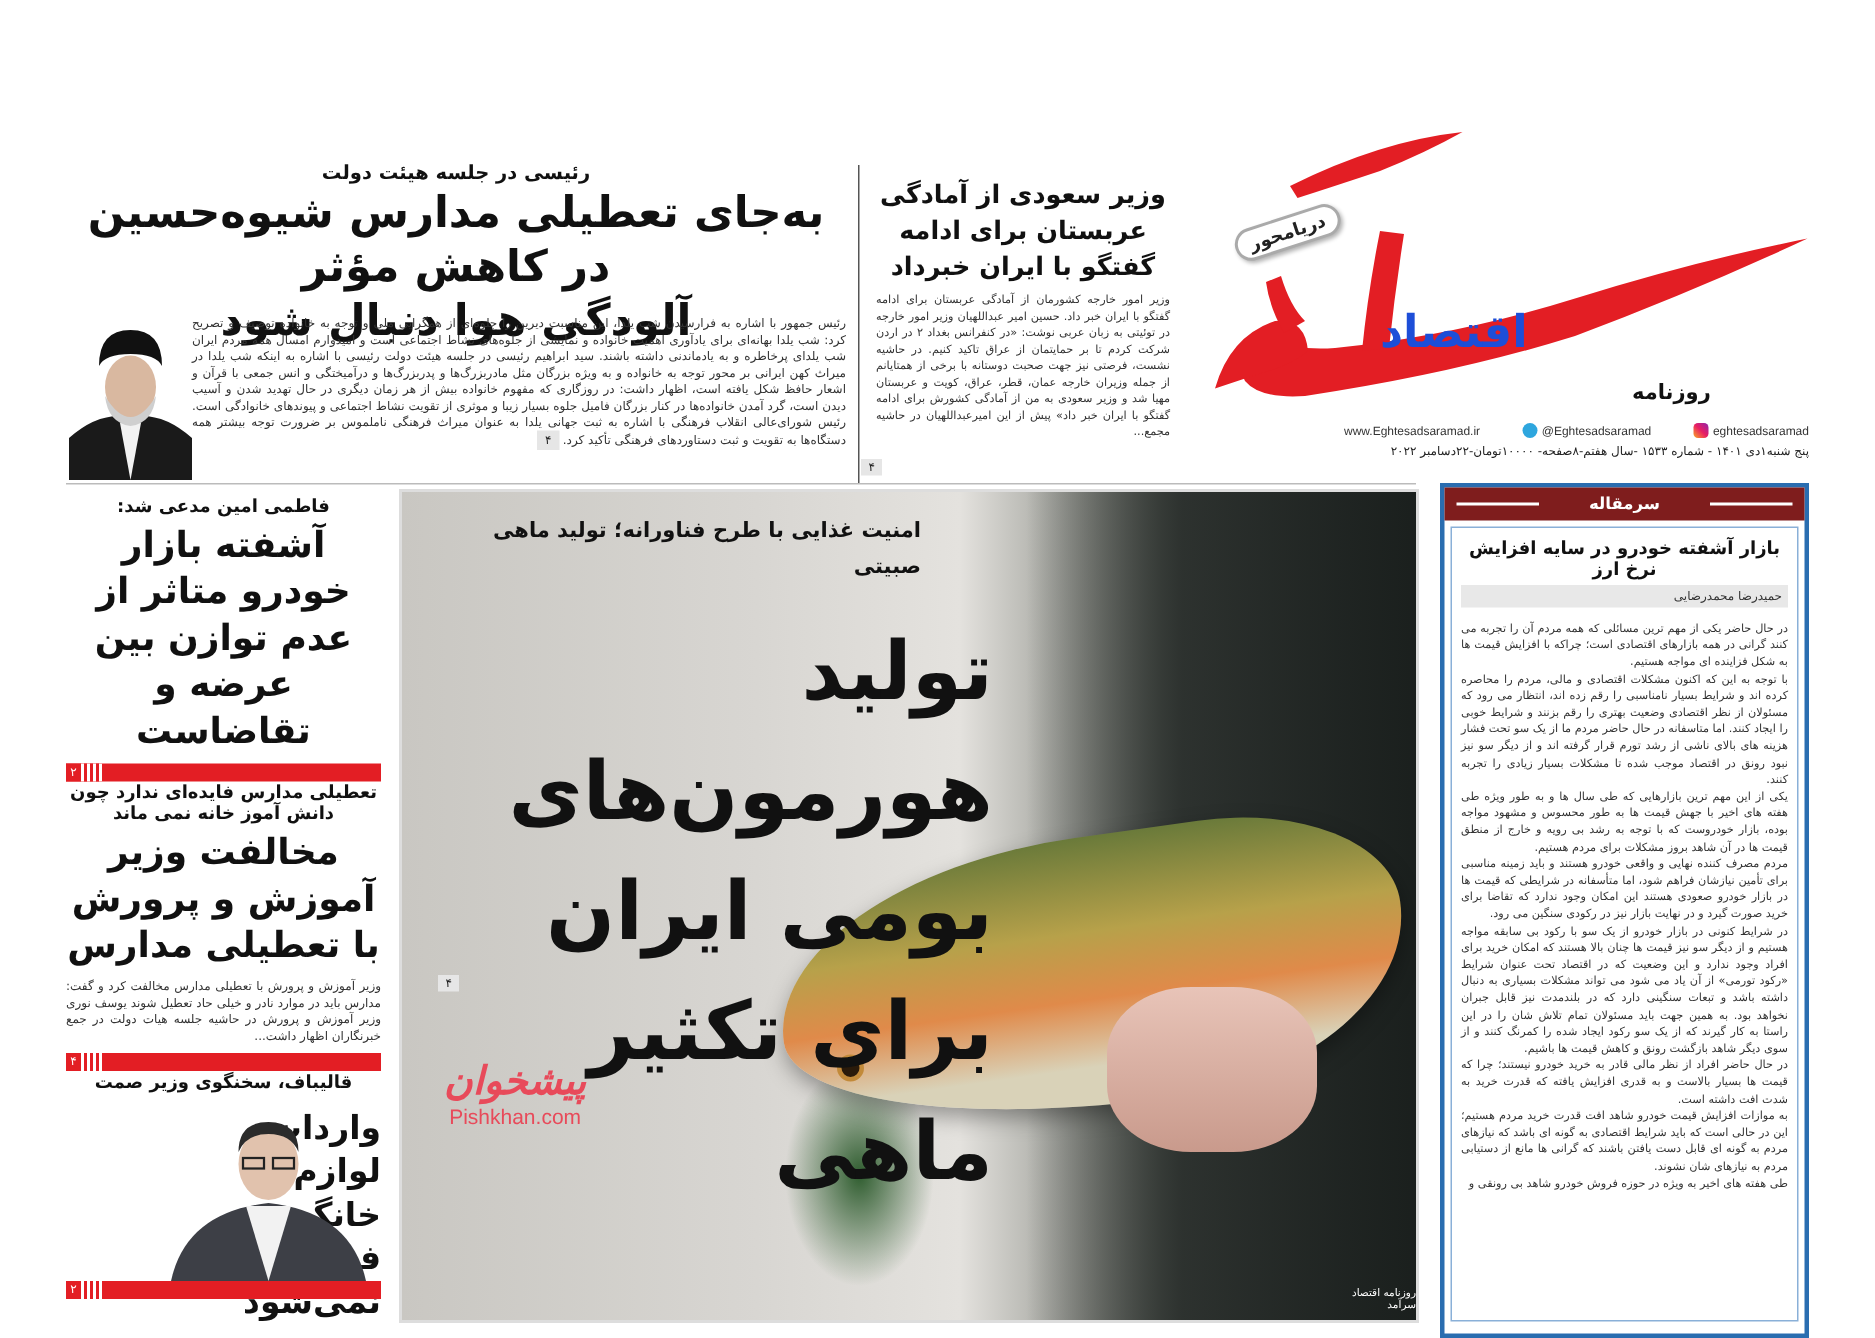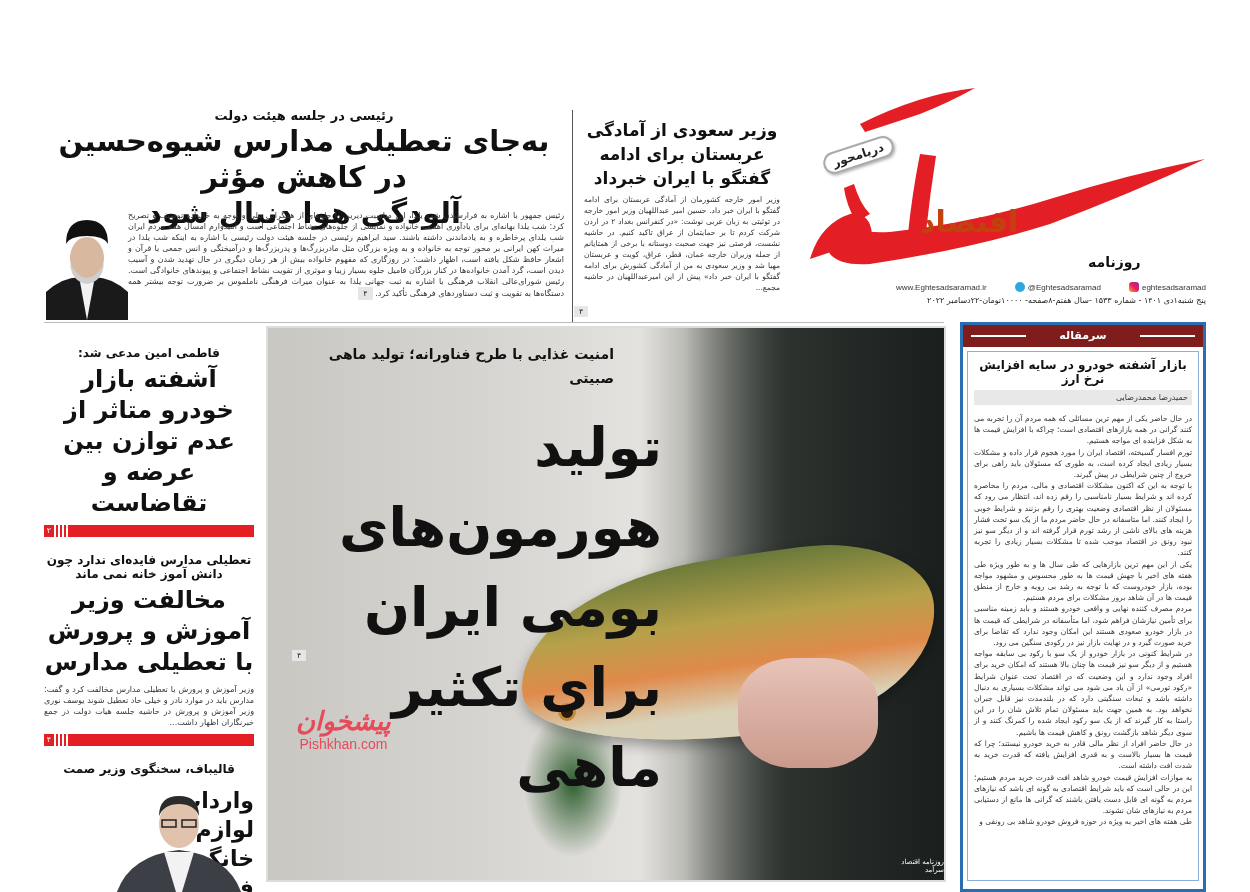--- a/index.html
+++ b/index.html
@@ -5,21 +5,21 @@
   * { box-sizing: border-box; margin: 0; padding: 0; }
   html, body { width: 1250px; height: 892px; background: #ffffff; overflow: hidden; }
   body { font-family: "DejaVu Sans", sans-serif; color: #111; direction: rtl; position: relative; }
 
   .abs { position: absolute; }
 
   
   .masthead { left: 800px; top: 84px; width: 410px; height: 230px; }
   .logo-wrap { position: absolute; left: 0; top: 0; width: 410px; height: 200px; }
   .logo-badge { position: absolute; left: 22px; top: 60px; background: #fff; border: 2px solid #aaa; border-radius: 14px; padding: 2px 8px; font-size: 12px; font-weight: bold; transform: rotate(-18deg); box-shadow: 1px 2px 3px rgba(0,0,0,0.3); color: #222; }
-  .logo-small { position: absolute; left: 120px; top: 120px; font-size: 30px; font-weight: bold; color: #c2410c; }
+  .logo-small { position: absolute; left: 120px; top: 120px; font-size: 30px; font-weight: bold; color: #1d4ed8; }
   .logo-daily { position: absolute; left: 288px; top: 170px; font-size: 14px; font-weight: bold; color: #111; }
   .social-row { position: absolute; left: 96px; top: 198px; width: 310px; display: flex; flex-direction: row-reverse; justify-content: space-between; align-items: center; direction: ltr; font-size: 8px; color: #333; font-family: "Liberation Sans", sans-serif; }
   .social-item { display: flex; align-items: center; gap: 3px; }
   .ig-icon { width: 10px; height: 10px; border-radius: 3px; background: linear-gradient(45deg,#f9a825,#e91e63,#8e24aa); display:inline-block; }
   .tg-icon { width: 10px; height: 10px; border-radius: 50%; background: #2ea6de; display:inline-block; }
   .issue-line { position: absolute; left: 96px; top: 212px; width: 310px; font-size: 8px; color: #222; text-align: right; }
 
   
   .top-story { left: 44px; top: 108px; width: 520px; height: 212px; }
   .kicker { font-weight: bold; text-align: center; }
@@ -34,21 +34,21 @@
   
   .saudi-story { left: 584px; top: 118px; width: 196px; height: 200px; }
   .saudi-story h2 { font-size: 17px; font-weight: 900; text-align: center; line-height: 24px; }
   .saudi-story .body { font-size: 7.5px; line-height: 11px; text-align: justify; color: #333; margin-top: 4px; }
 
   
   .left-col { left: 44px; top: 330px; width: 210px; height: 560px; }
   .redbar { height: 12px; background: #e31e24; position: relative; display:flex; flex-direction: row-reverse; align-items:center; }
   .redbar .num { width: 12px; height: 12px; background: #e31e24; color: #fff; font-size: 8px; text-align:center; line-height: 12px; border-right: 2px solid #fff; }
   .redbar .stripe { width: 4px; height: 12px; background: #e31e24; border-right: 2px solid #fff; }
-  .left-col .kicker { font-size: 12px; margin: 16px 0 4px; }
+  .left-col .kicker { font-size: 12px; margin: 0 0 4px; }
   .left-col h3 { font-size: 24px; font-weight: 900; text-align: center; line-height: 31px; }
   .left-col .body { font-size: 8px; line-height: 11px; text-align: justify; color: #333; margin: 6px 0; }
 
   
   .photo { left: 266px; top: 326px; width: 680px; height: 556px; border: 2px solid #ddd; overflow: hidden; background: linear-gradient(90deg, #c9c7c2 0%, #d8d6d2 35%, #e4e2de 55%, #6a6e66 75%, #3b3f3a 100%); }
   .photo .dark-right { position: absolute; right: 0; top: 0; width: 260px; height: 100%; background: linear-gradient(90deg, rgba(60,70,60,0) 0%, rgba(35,40,38,0.85) 40%, rgba(25,30,28,0.95) 100%); }
   .photo .blur-green { position:absolute; left: 255px; top: 380px; width: 100px; height: 150px; background: radial-gradient(ellipse at center, #2f5d2f 0%, rgba(47,93,47,0) 70%); }
   .photo .fish { position: absolute; left: 250px; top: 230px; width: 420px; height: 180px; border-radius: 50% 30% 40% 60% / 60% 40% 60% 40%; background: linear-gradient(180deg, #6a7a3a 0%, #b7a14a 35%, #e08a4a 60%, #d9d2b8 85%); transform: rotate(-8deg); box-shadow: 0 6px 14px rgba(0,0,0,0.35); }
   .photo .fish-eye { position:absolute; left: 290px; top: 375px; width: 18px; height: 18px; border-radius: 50%; background: #2a1a0a; border: 3px solid #c28a3a; }
   .photo .hand { position:absolute; left: 470px; top: 330px; width: 140px; height: 110px; border-radius: 40%; background: linear-gradient(180deg, #e8c4b8, #c99a8c); }
@@ -197,21 +197,20 @@
   <div class="photo-credit">روزنامه اقتصاد سرآمد</div>
 </div>
 
 <div class="abs editorial">
   <div class="ed-header">سرمقاله</div>
   <div class="ed-inner">
     <h4>بازار آشفته خودرو در سایه افزایش نرخ ارز</h4>
     <div class="ed-author">حمیدرضا محمدرضایی</div>
     <div class="body">
       <p>در حال حاضر یکی از مهم ترین مسائلی که همه مردم آن را تجربه می کنند گرانی در همه بازارهای اقتصادی است؛ چراکه با افزایش قیمت ها به شکل فزاینده ای مواجه هستیم.</p>
-      <p>تورم افسار گسیخته، اقتصاد ایران را مورد هجوم قرار داده و مشکلات بسیار زیادی ایجاد کرده است، به طوری که مسئولان باید راهی برای خروج از چنین شرایطی در پیش گیرند.</p>
       <p>با توجه به این که اکنون مشکلات اقتصادی و مالی، مردم را محاصره کرده اند و شرایط بسیار نامناسبی را رقم زده اند، انتظار می رود که مسئولان از نظر اقتصادی وضعیت بهتری را رقم بزنند و شرایط خوبی را ایجاد کنند. اما متاسفانه در حال حاضر مردم ما از یک سو تحت فشار هزینه های بالای ناشی از رشد تورم قرار گرفته اند و از دیگر سو نیز نبود رونق در اقتصاد موجب شده تا مشکلات بسیار زیادی را تجربه کنند.</p>
       <p>یکی از این مهم ترین بازارهایی که طی سال ها و به طور ویژه طی هفته های اخیر با جهش قیمت ها به طور محسوس و مشهود مواجه بوده، بازار خودروست که با توجه به رشد بی رویه و خارج از منطق قیمت ها در آن شاهد بروز مشکلات برای مردم هستیم.</p>
       <p>مردم مصرف کننده نهایی و واقعی خودرو هستند و باید زمینه مناسبی برای تأمین نیازشان فراهم شود، اما متأسفانه در شرایطی که قیمت ها در بازار خودرو صعودی هستند این امکان وجود ندارد که تقاضا برای خرید صورت گیرد و در نهایت بازار نیز در رکودی سنگین می رود.</p>
       <p>در شرایط کنونی در بازار خودرو از یک سو با رکود بی سابقه مواجه هستیم و از دیگر سو نیز قیمت ها چنان بالا هستند که امکان خرید برای افراد وجود ندارد و این وضعیت که در اقتصاد تحت عنوان شرایط «رکود تورمی» از آن یاد می شود می تواند مشکلات بسیاری به دنبال داشته باشد و تبعات سنگینی دارد که در بلندمدت نیز قابل جبران نخواهد بود. به همین جهت باید مسئولان تمام تلاش شان را در این راستا به کار گیرند که از یک سو رکود ایجاد شده را کمرنگ کنند و از سوی دیگر شاهد بازگشت رونق و کاهش قیمت ها باشیم.</p>
       <p>در حال حاضر افراد از نظر مالی قادر به خرید خودرو نیستند؛ چرا که قیمت ها بسیار بالاست و به قدری افزایش یافته که قدرت خرید به شدت افت داشته است.</p>
       <p>به موازات افزایش قیمت خودرو شاهد افت قدرت خرید مردم هستیم؛ این در حالی است که باید شرایط اقتصادی به گونه ای باشد که نیازهای مردم به گونه ای قابل دست یافتن باشند که گرانی ها مانع از دستیابی مردم به نیازهای شان نشوند.</p>
       <p>طی هفته های اخیر به ویژه در حوزه فروش خودرو شاهد بی رونقی و</p>
     </div>
   </div>
 </div>

